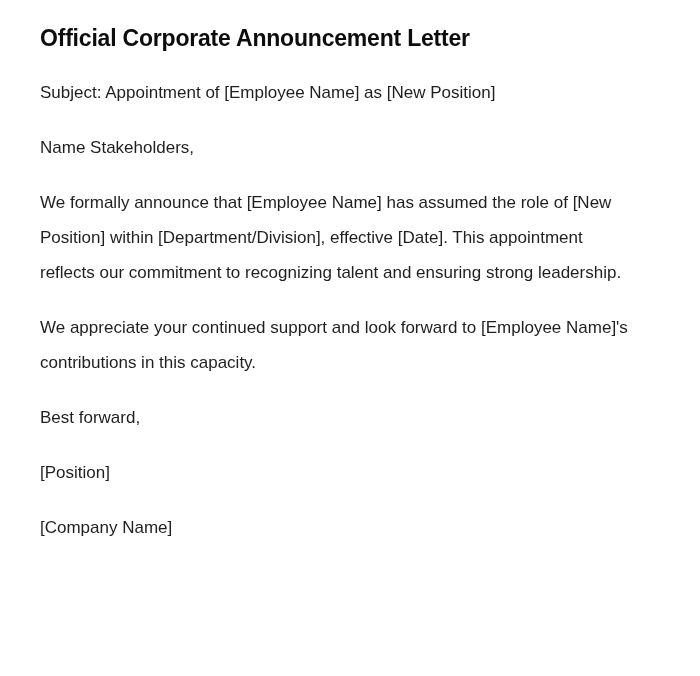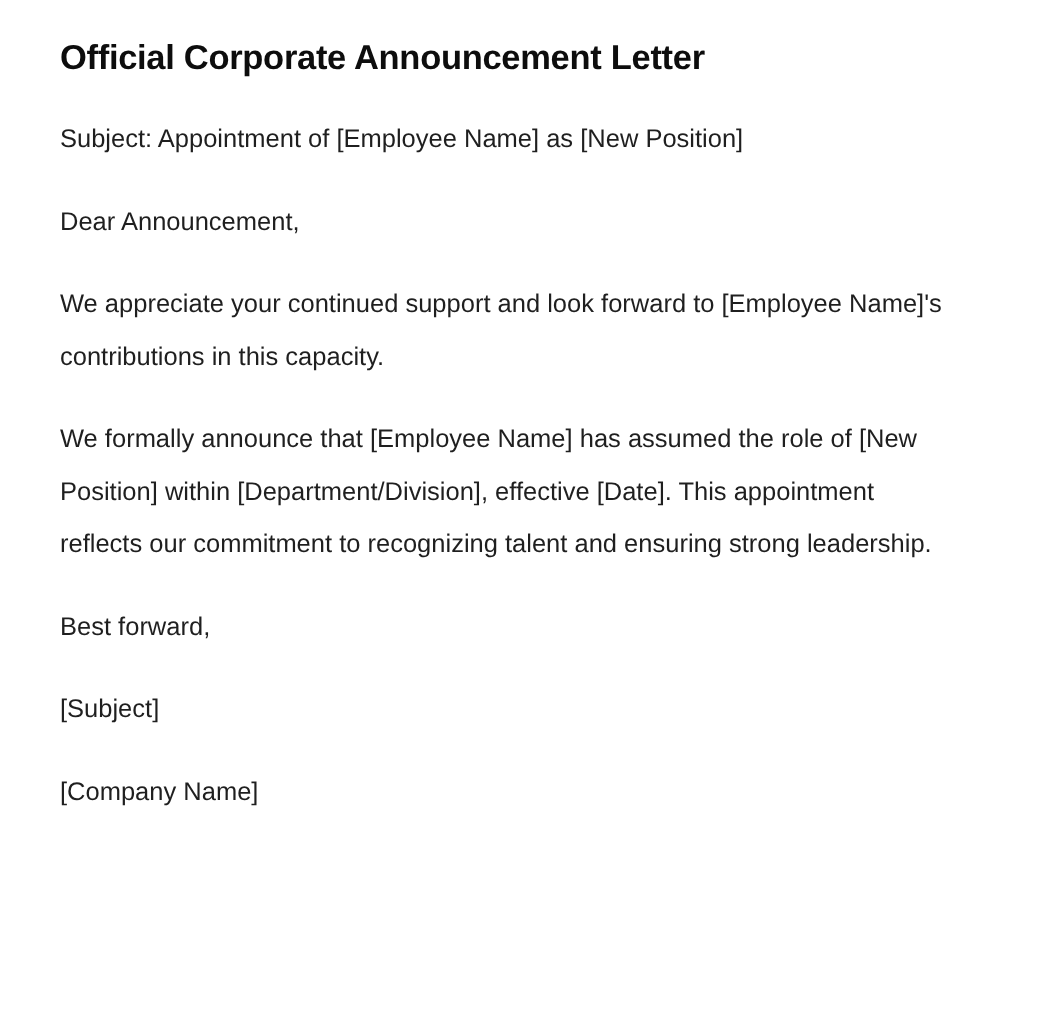--- a/index.html
+++ b/index.html
@@ -39,26 +39,26 @@
   </style>
 </head>
 <body>
 
 <div class="page">
 
   <h1 class="doc-title">Official Corporate Announcement Letter</h1>
 
   <p class="doc-par">Subject: Appointment of [Employee Name] as [New Position]</p>
 
-  <p class="doc-par">Dear Announcement,</p>
+  <p class="doc-par">Name Stakeholders,</p>
+
+  <p class="doc-par">We formally announce that [Employee Name] has assumed the role of [New Position] within [Department/Division], effective [Date]. This appointment reflects our commitment to recognizing talent and ensuring strong leadership.</p>
 
   <p class="doc-par">We appreciate your continued support and look forward to [Employee Name]'s contributions in this capacity.</p>
-
-  <p class="doc-par">We formally announce that [Employee Name] has assumed the role of [New Position] within [Department/Division], effective [Date]. This appointment reflects our commitment to recognizing talent and ensuring strong leadership.</p>
 
   <p class="doc-par">Best forward,</p>
 
 
-  <p class="doc-par">[Subject]</p>
+  <p class="doc-par">[Position]</p>
 
   <p class="doc-par">[Company Name]</p>
 
 </div>
 
 </body></html>

